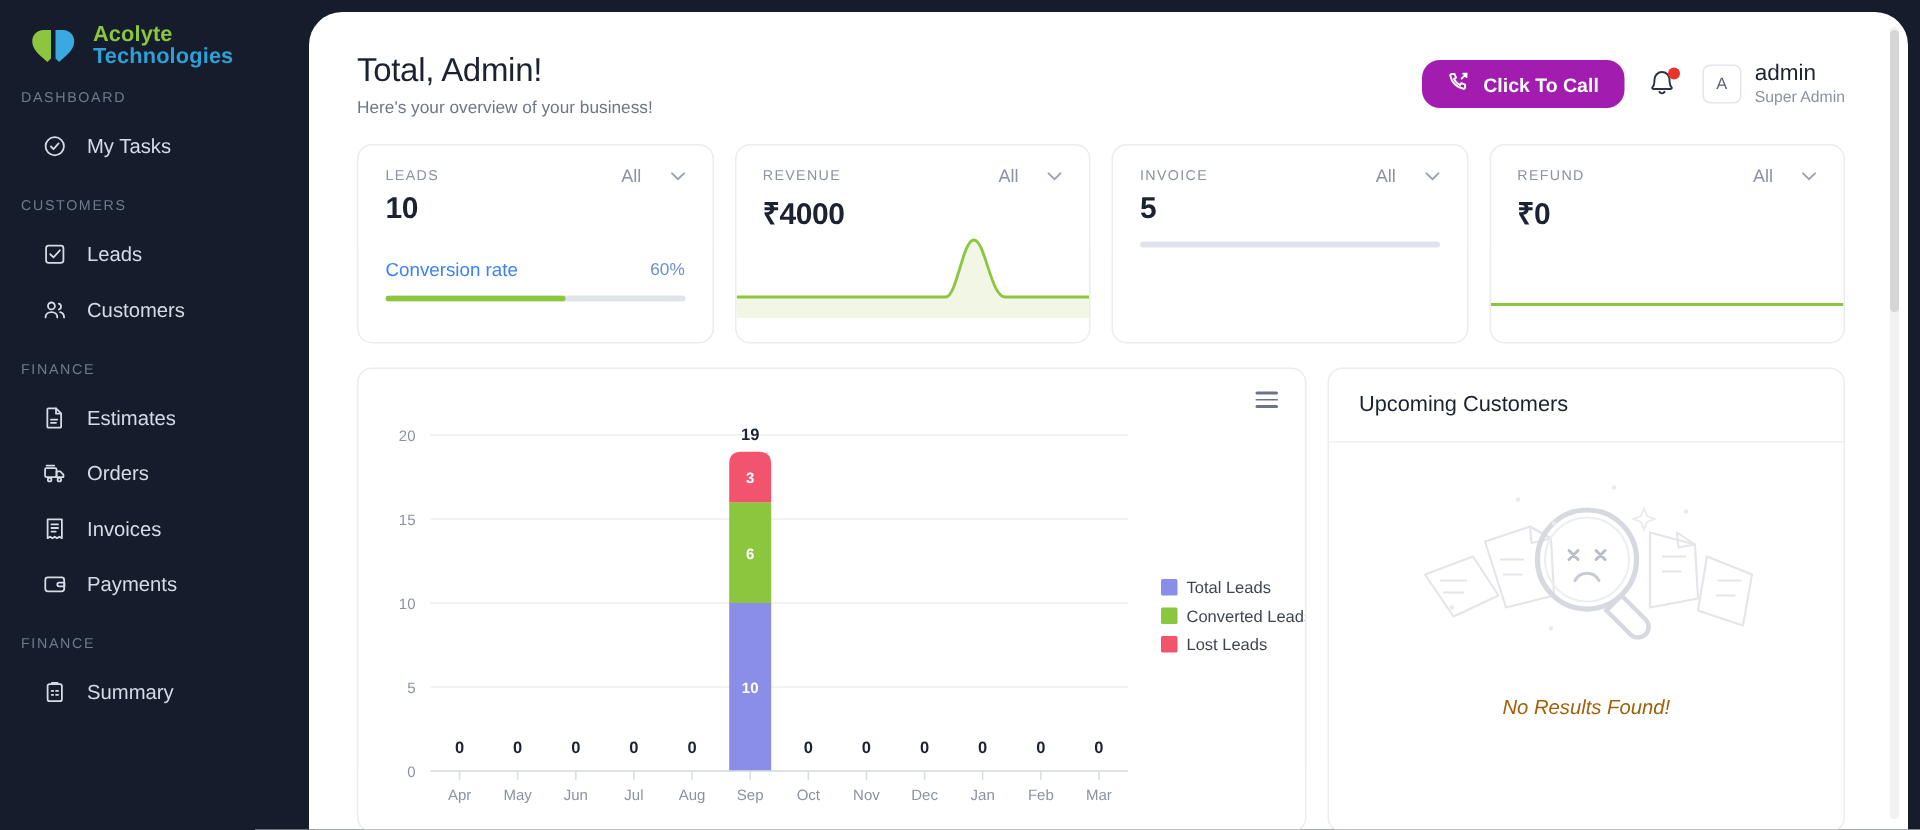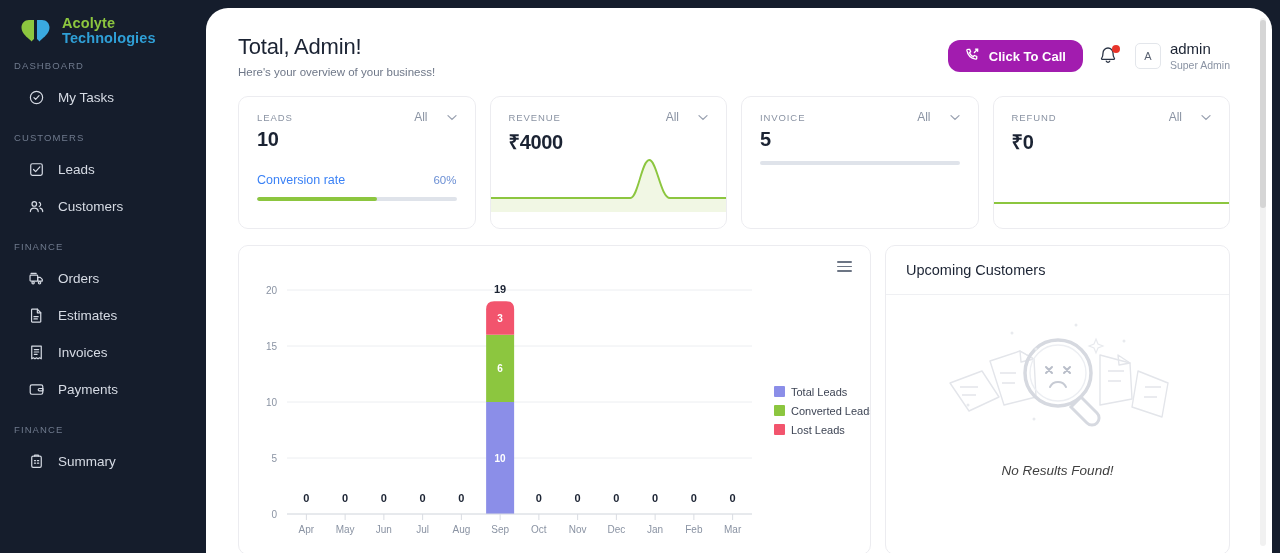--- a/index.html
+++ b/index.html
@@ -114,21 +114,21 @@
 
   .sched-card {
     flex: 0 0 345px; height: 310px; background: #fff;
     border: 1px solid #ececf0; border-radius: 10px; overflow: hidden;
   }
   .sched-head {
     padding: 16px 20px; font-size: 14.5px; color: #1b2333;
     border-bottom: 1px solid #eff0f3;
   }
   .sched-body { display: flex; flex-direction: column; align-items: center; padding-top: 18px; }
-  .sched-empty { font-size: 13.5px; font-style: italic; color: #404040; margin-top: 6px; }
+  .sched-empty { font-size: 13.5px; font-style: italic; color: #a16207; margin-top: 6px; }
 </style>
 </head>
 <body>
 
 <div class="app">
 
   <aside class="sidebar">
     <div class="brand">
       <span class="brand-logo">
         <svg viewBox="0 0 34 26" width="34" height="26">
@@ -170,38 +170,38 @@
               <path d="M2.8 16c0-2.6 2-4.2 4.6-4.2S12 13.4 12 16"></path>
               <path d="M13.2 5.2a2.4 2.4 0 0 1 0 4.6M14.2 11.9c2 .4 3.1 1.8 3.1 4.1"></path>
             </svg>
           </span>
           <span class="nav-label">Customers</span>
         </div>
         <div class="nav-section">FINANCE</div>
         <div class="nav-item">
           <span class="ic">
             <svg width="17" height="17" viewBox="0 0 20 20" fill="none" stroke="currentColor" stroke-width="1.4" stroke-linecap="round" stroke-linejoin="round">
+              <path d="M5 2.6h6l4 4V17a.8.8 0 0 1-.8.8H5a.8.8 0 0 1-.8-.8V3.4A.8.8 0 0 1 5 2.6z"></path>
+              <path d="M11 2.6v4.2h4"></path>
+              <path d="M7 11.4h5M7 14h4"></path>
+            </svg>
+          </span>
+          <span class="nav-label">Estimates</span>
+        </div>
+        <div class="nav-item">
+          <span class="ic">
+            <svg width="17" height="17" viewBox="0 0 20 20" fill="none" stroke="currentColor" stroke-width="1.4" stroke-linecap="round" stroke-linejoin="round">
               <rect x="2.4" y="6" width="9" height="7" rx="1"></rect>
               <path d="M11.4 8.6h3l2.4 2.4V13h-5.4z"></path>
               <circle cx="6" cy="15" r="1.4"></circle>
               <circle cx="13.6" cy="15" r="1.4"></circle>
               <path d="M3.6 4h6"></path>
             </svg>
           </span>
           <span class="nav-label">Orders</span>
-        </div>
-        <div class="nav-item">
-          <span class="ic">
-            <svg width="17" height="17" viewBox="0 0 20 20" fill="none" stroke="currentColor" stroke-width="1.4" stroke-linecap="round" stroke-linejoin="round">
-              <path d="M5 2.6h6l4 4V17a.8.8 0 0 1-.8.8H5a.8.8 0 0 1-.8-.8V3.4A.8.8 0 0 1 5 2.6z"></path>
-              <path d="M11 2.6v4.2h4"></path>
-              <path d="M7 11.4h5M7 14h4"></path>
-            </svg>
-          </span>
-          <span class="nav-label">Estimates</span>
         </div>
         <div class="nav-item">
           <span class="ic">
             <svg width="17" height="17" viewBox="0 0 20 20" fill="none" stroke="currentColor" stroke-width="1.4" stroke-linecap="round" stroke-linejoin="round">
               <path d="M4.4 2.6h11.2v14.8l-2-1.2-1.8 1.2-1.8-1.2-1.8 1.2-1.8-1.2-2 1.2z"></path>
               <path d="M7.4 6.6h5.2M7.4 9.4h5.2M7.4 12.2h3.4"></path>
             </svg>
           </span>
           <span class="nav-label">Invoices</span>
         </div>

